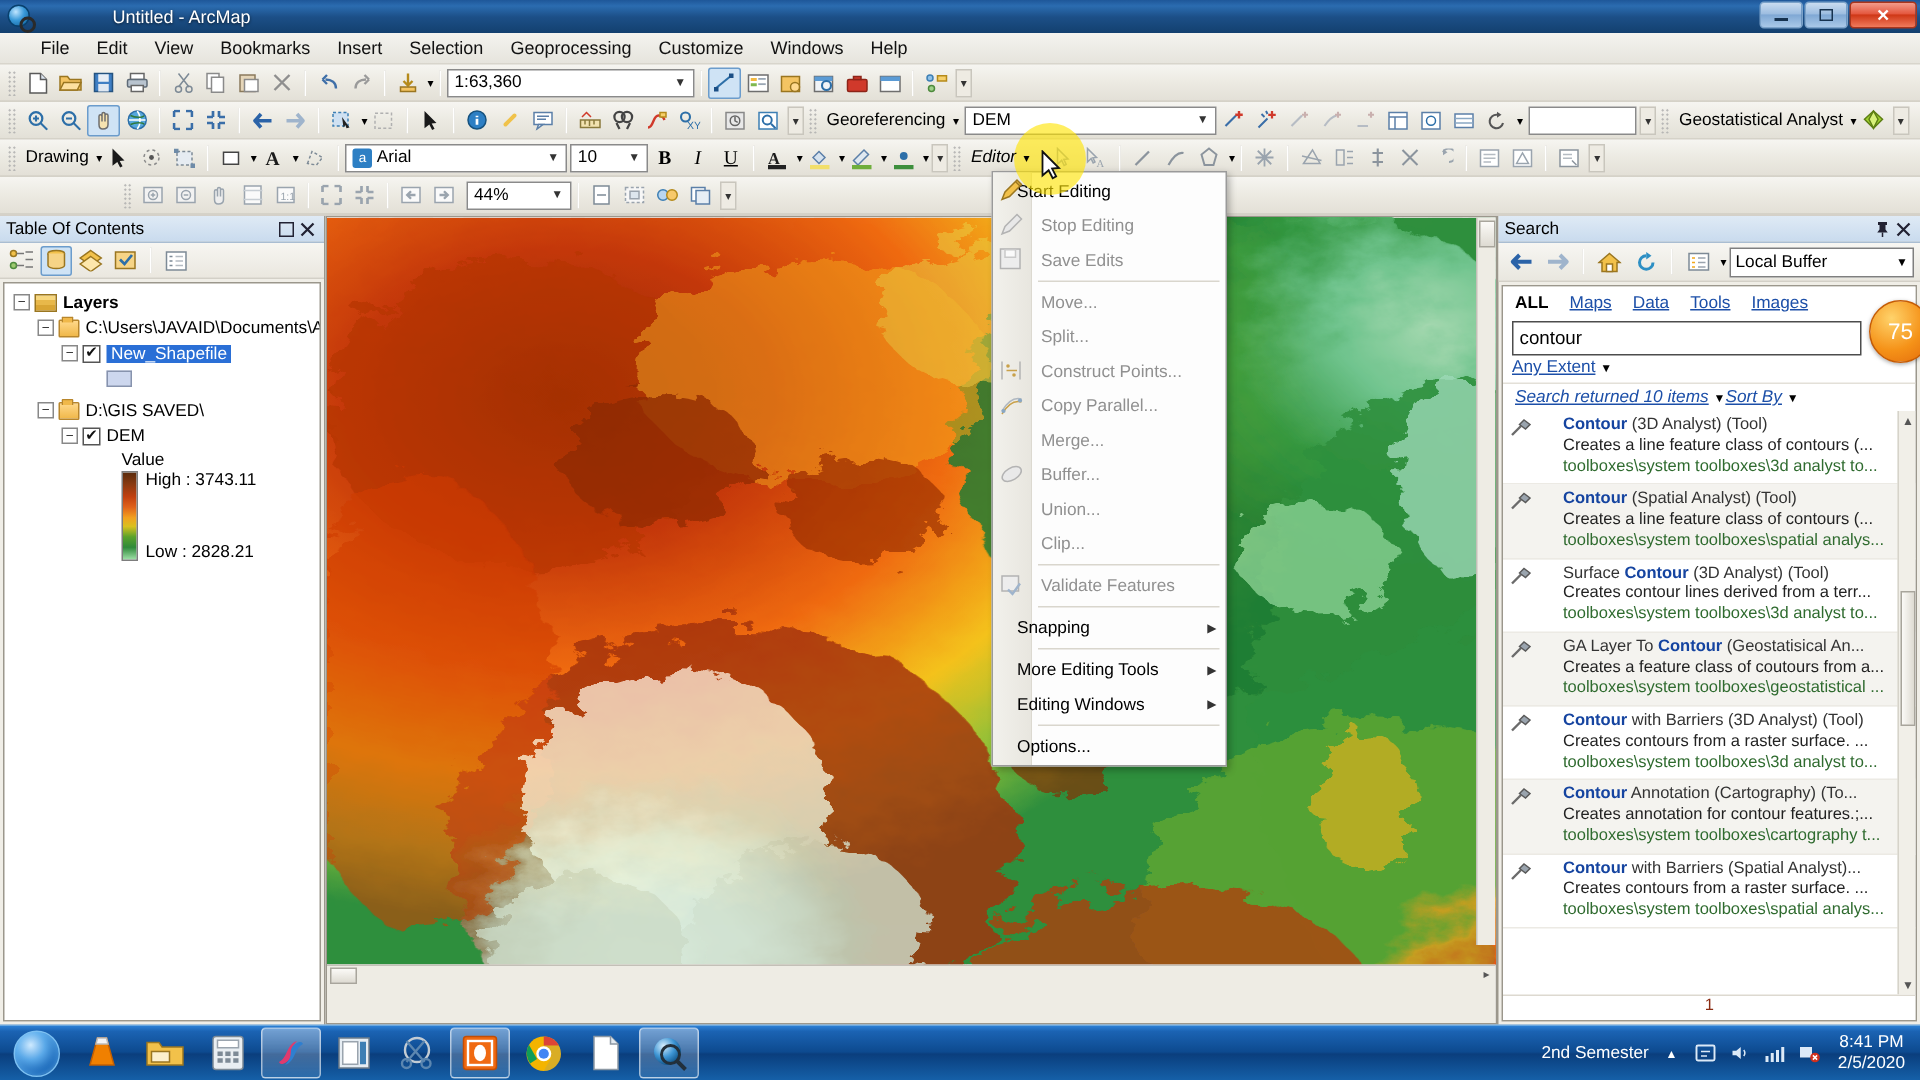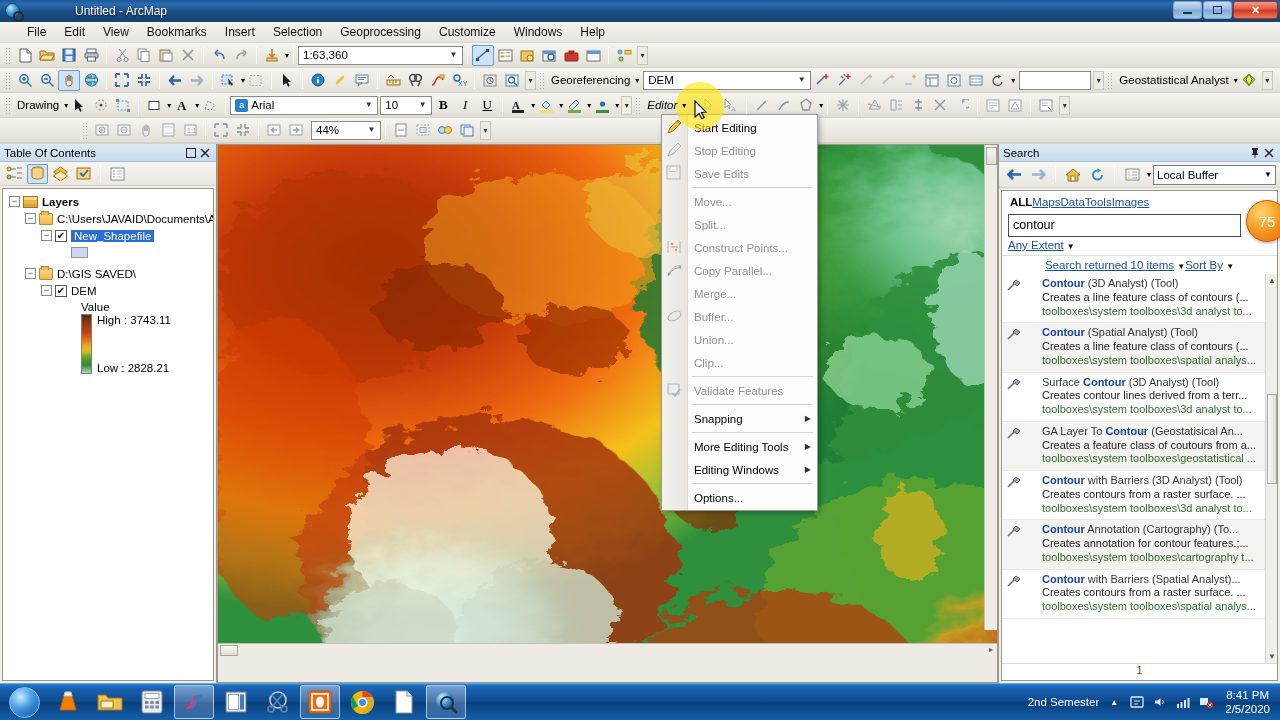--- a/index.html
+++ b/index.html
@@ -111,54 +111,54 @@
     background:linear-gradient(180deg,#fbfaf7,#dedbd2); border:1px solid #a8a59c; }
 
   
   .editmenu { position:absolute; left:661px; top:114px; width:157px; background:#fdfdfd;
     border:1px solid #9a9a9a; box-shadow:2px 2px 5px rgba(0,0,0,.3); z-index:60;
     padding:1px 0; font-size:11.5px; }
   .editmenu .gutter { position:absolute; left:0; top:0; bottom:0; width:26px;
     background:linear-gradient(90deg,#f2f1ec,#e8e6df); border-right:1px solid #dcd9d0; }
   .emi { position:relative; height:23px; display:flex; align-items:center; padding-left:32px;
     color:#909090; z-index:2; }
-  .emi.enabled { color:#000; }
+  .emi.enabled { color:#000;padding-left:16px; }
   .emi .gi { position:absolute; left:4px; top:3px; width:18px; height:17px; }
   .emi .sub { position:absolute; right:6px; font-size:8px; color:#333; }
   .emsep { height:1px; background:#d9d6cd; margin:2px 4px 2px 30px; position:relative; z-index:2; }
 
   
   .hl-circle { position:absolute; border-radius:50%; background:rgba(255,228,0,.62);
     pointer-events:none; z-index:70; }
   .cursor { position:absolute; z-index:80; width:18px; height:24px; }
 
   
   .search { width:282px; background:#f0eee7; display:flex; flex-direction:column;
     border-left:1px solid #9b978c; }
   .srow { height:26px; display:flex; align-items:center; gap:2px; padding:0 4px;
     background:linear-gradient(180deg,#f7f6f2,#e9e7df); border-bottom:1px solid #d3d0c7; }
   .scombo { flex:1; height:20px; border:1px solid #7f7f7f; background:#fff;
     display:flex; align-items:center; padding:0 3px; font-size:11.5px; position:relative; }
   .scombo .arrow { position:absolute; right:3px; font-size:8px; }
   .sbody { flex:1; background:#fff; border:1px solid #9b978c; margin:2px; display:flex;
     flex-direction:column; overflow:hidden; }
-  .scats { height:20px; display:flex; align-items:center; padding:2px 8px 0;
+  .scats { height:20px; display:flex; align-items:center; gap:14px; padding:2px 8px 0;
     font-size:11.5px; background:#fff; }
   .scats .cat { color:#1c4fa8; text-decoration:underline; }
   .scats .cat.all { color:#000; font-weight:bold; text-decoration:none; }
   .sinputrow { display:flex; align-items:center; gap:6px; padding:2px 6px 0; }
   .sinput { flex:1; height:23px; border:1px solid #4c4c4c; background:#fff; font-size:12.5px;
     display:flex; align-items:center; padding-left:4px; }
   .gobtn { width:24px;height:24px; border-radius:50%;
     background:radial-gradient(circle at 40% 32%, #ffffff, #cfe6f8 40%, #7fb4e0 100%);
     border:1px solid #5b8fc0; display:flex;align-items:center;justify-content:center; }
   .extentrow { padding:2px 6px 4px; font-size:11.5px; }
   .extentrow a { color:#1c4fa8; text-decoration:underline; }
-  .sretrow { display:flex; justify-content:center; align-items:center;
-    padding:3px 22px; font-size:11.5px; border-top:1px solid #e3e0d8; }
+  .sretrow { display:flex; justify-content:flex-start; align-items:center;
+    padding:3px 8px; font-size:11.5px; border-top:1px solid #e3e0d8;font-style:italic; }
   .sretrow .lnk { color:#1c4fa8; text-decoration:underline; }
   .results { flex:1; overflow:hidden; position:relative; }
   .ritem { display:flex; gap:20px; padding:3px 6px 4px 4px; border-bottom:1px solid #eceae4;
     font-size:11px; line-height:1.25; }
   .ritem.alt { background:#f4f3ef; }
   .ritem .hammer { width:16px; flex:none; padding-top:1px; }
   .rtitle .t-blue { color:#1544a0; font-weight:bold; }
   .rtitle .t-plain { color:#333; }
   .rdesc { color:#222; }
   .rpath { color:#2f6b2f; }

